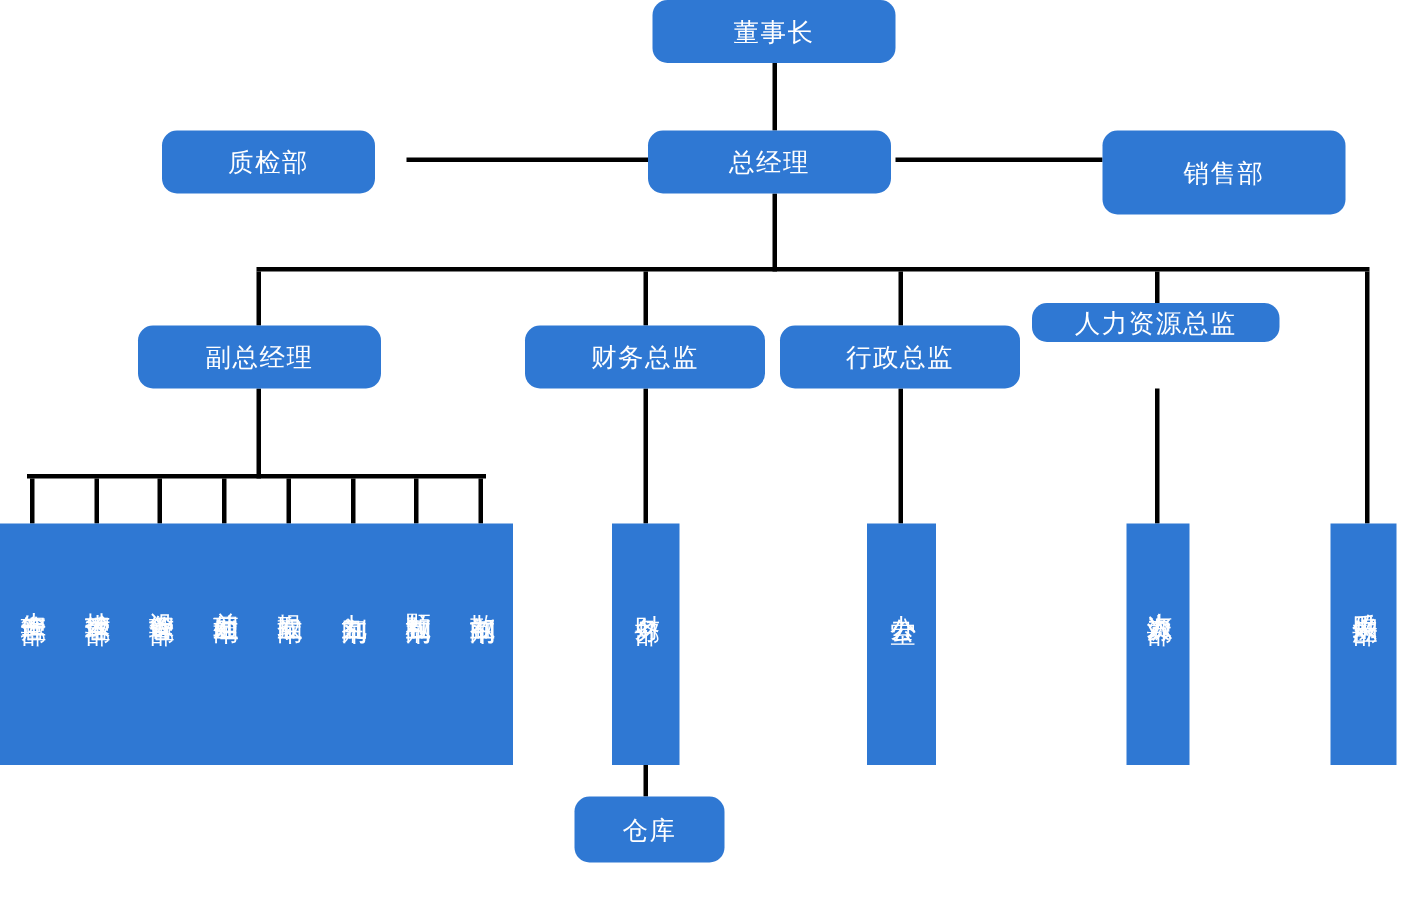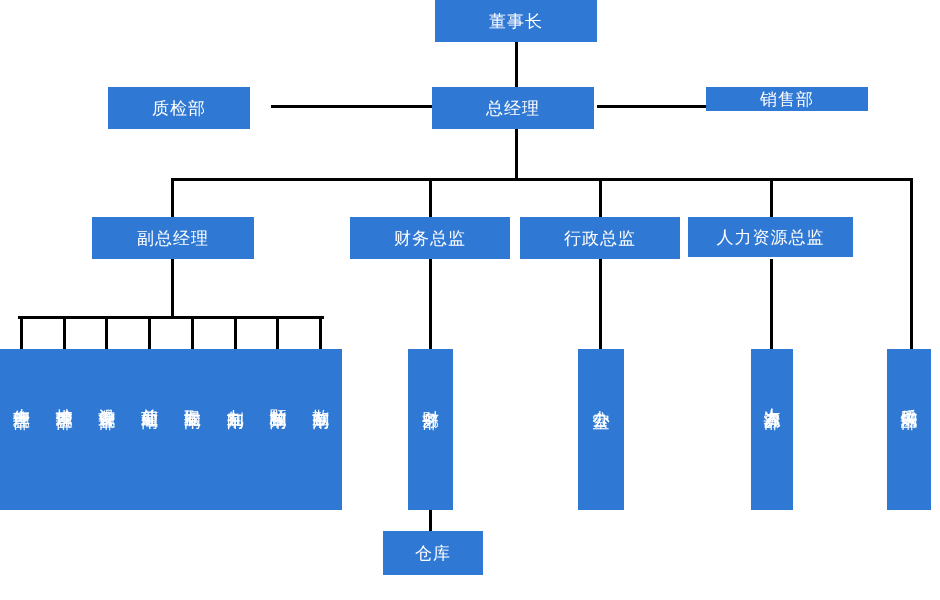--- a/index.html
+++ b/index.html
@@ -10,21 +10,21 @@
   }
   html,body{margin:0;padding:0;background:var(--bg);}
   body{font-family:"DejaVu Sans",sans-serif;}
   .canvas{
     position:relative;width:940px;height:600px;background:var(--bg);
     overflow:hidden;
   }
   .node{
     position:absolute;background:var(--accent);color:var(--node-text);
     display:flex;align-items:center;justify-content:center;
-    font-size:17px;letter-spacing:1px;box-sizing:border-box;
+    font-size:17px;letter-spacing:1px;box-sizing:border-box;border-radius:10px;
   }
   .vnode{
     position:absolute;background:var(--accent);color:var(--node-text);
     text-align:center;padding-top:36px;box-sizing:border-box;
   }
   .vtext{
     writing-mode:vertical-rl;text-orientation:upright;
     display:inline-block;font-size:17px;letter-spacing:1px;line-height:1;
     color:var(--node-text);
   }
@@ -64,26 +64,26 @@
   <div class="line" style="left:319px;top:319px;width:3px;height:30px"></div>
   <div class="line" style="left:429px;top:259px;width:3px;height:90px"></div>
   <div class="line" style="left:599px;top:259px;width:3px;height:90px"></div>
   <div class="line" style="left:770px;top:259px;width:3px;height:90px"></div>
   <div class="line" style="left:429px;top:510px;width:3px;height:21px"></div>
 
   <div class="node" style="left:435px;top:0;width:162px;height:42px">董事长</div>
 
   <div class="node" style="left:108px;top:87px;width:142px;height:42px">质检部</div>
   <div class="node" style="left:432px;top:87px;width:162px;height:42px">总经理</div>
-  <div class="node" style="left:706px;top:87px;width:162px;height:24px">销售部</div>
+  <div class="node" style="left:735px;top:87px;width:162px;height:56px">销售部</div>
 
   <div class="node" style="left:92px;top:217px;width:162px;height:42px">副总经理</div>
   <div class="node" style="left:350px;top:217px;width:160px;height:42px">财务总监</div>
   <div class="node" style="left:520px;top:217px;width:160px;height:42px">行政总监</div>
-  <div class="node" style="left:688px;top:217px;width:165px;height:40px">人力资源总监</div>
+  <div class="node" style="left:688px;top:202px;width:165px;height:26px">人力资源总监</div>
 
   <div class="bigbox" style="left:0;top:349px;width:342px;height:161px">
     <div class="vcol"><span class="vtext">生产管理部</span></div>
     <div class="vcol"><span class="vtext">技术管理部</span></div>
     <div class="vcol"><span class="vtext">设备管理部</span></div>
     <div class="vcol"><span class="vtext">前处理车间</span></div>
     <div class="vcol"><span class="vtext">提取车间</span></div>
     <div class="vcol"><span class="vtext">丸剂车间</span></div>
     <div class="vcol"><span class="vtext">颗粒剂车间</span></div>
     <div class="vcol"><span class="vtext">散剂车间</span></div>

